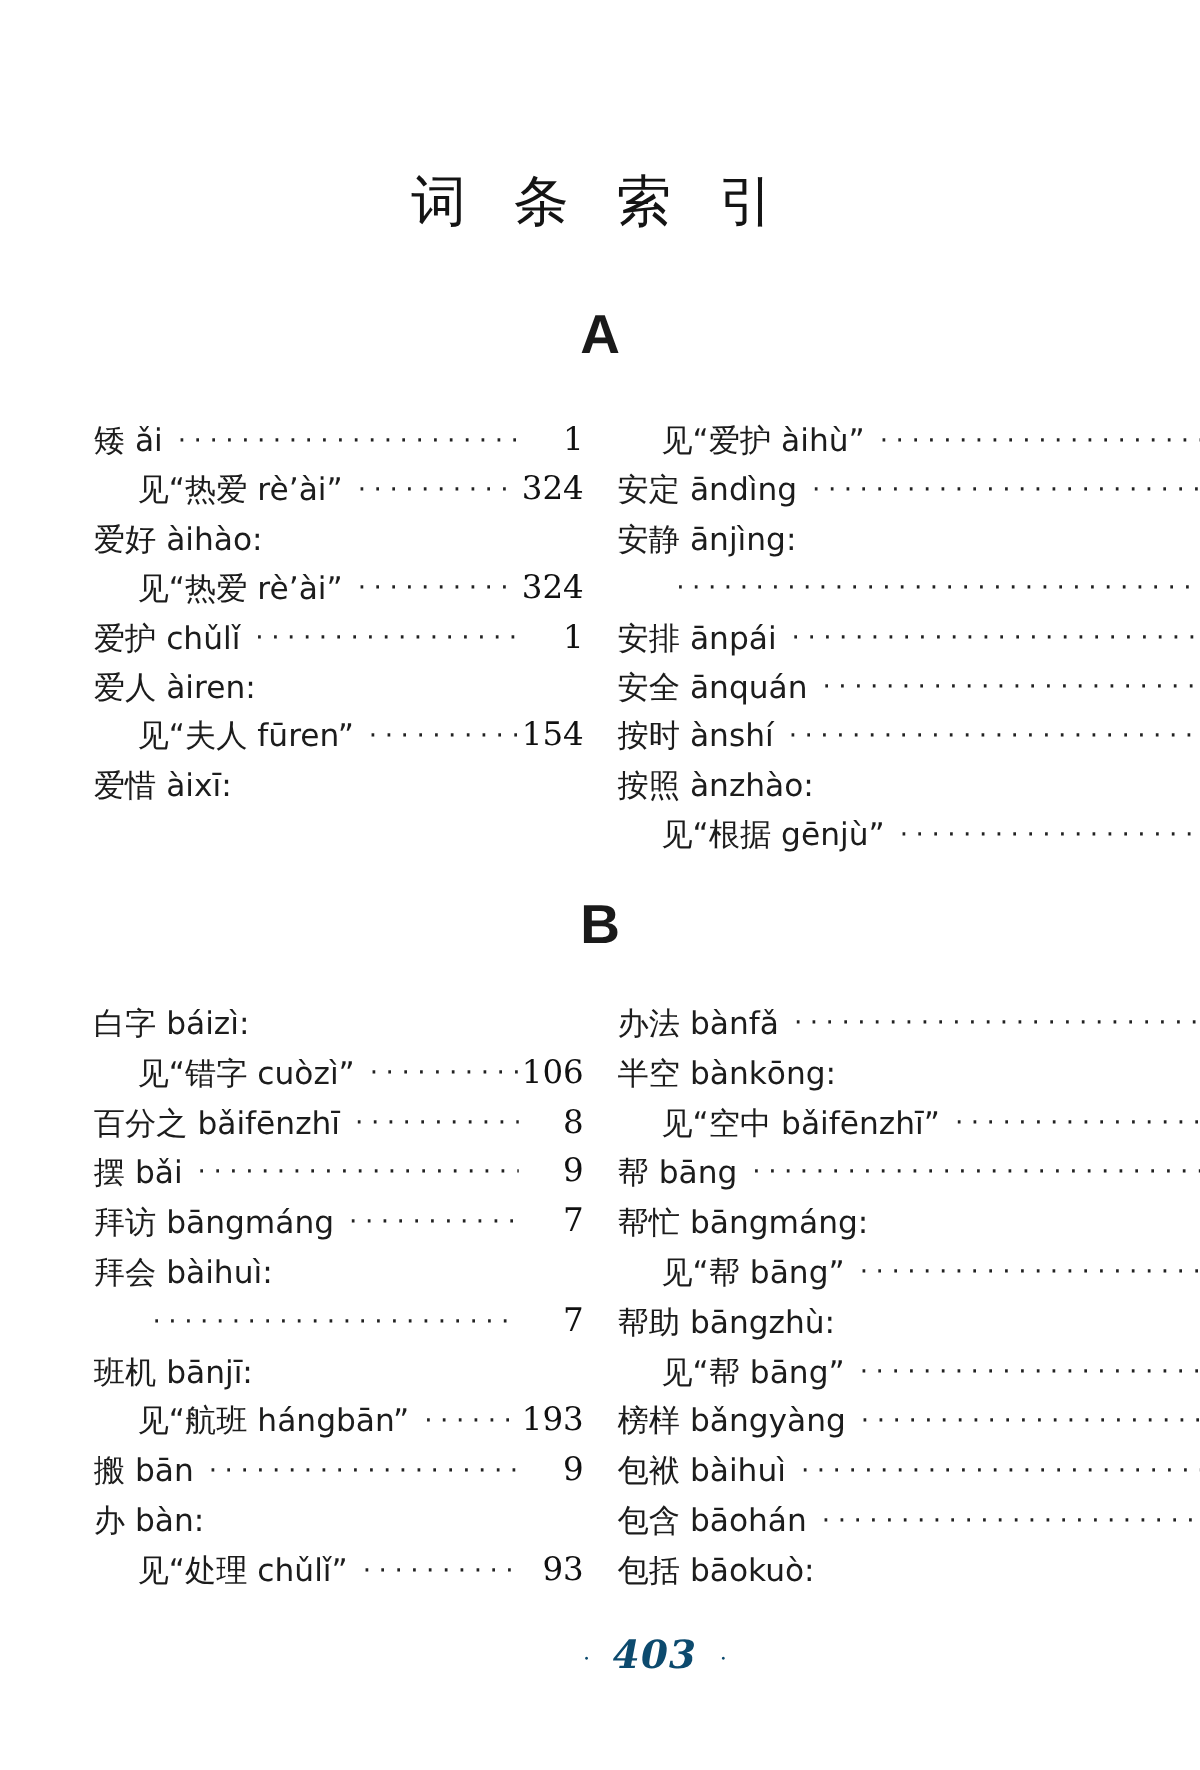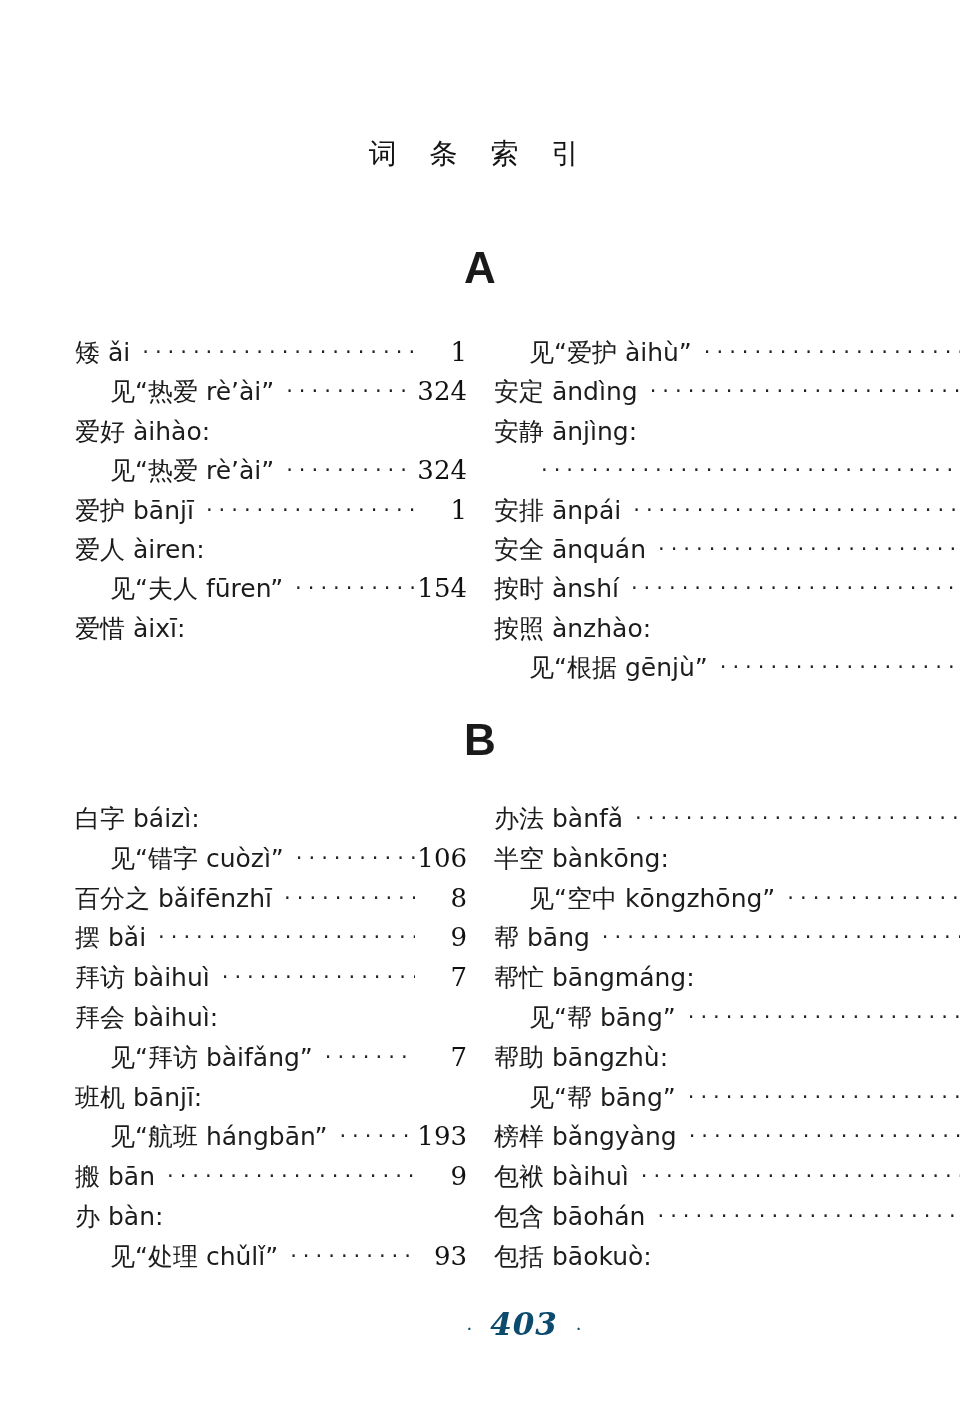--- a/index.html
+++ b/index.html
@@ -6,21 +6,21 @@
   body{
     width:960px;height:1416px;
     background:#ffffff;color:#111;
     position:relative;overflow:hidden;
     font-family:"DejaVu Sans","Liberation Sans",sans-serif;
   }
   .page-title{
     position:absolute;top:140px;left:0;width:100%;
     text-align:center;margin:0;
     font-family:"DejaVu Serif","Liberation Serif",serif;
-    font-weight:normal;font-size:28px;line-height:1;
+    font-weight:normal;font-size:44px;line-height:1;
     letter-spacing:12px;color:#141414;
   }
   .letter-heading{
     position:absolute;left:0;width:100%;
     text-align:center;margin:0;
     font-family:"Liberation Sans","DejaVu Sans",sans-serif;
     font-weight:bold;font-size:44px;line-height:1;color:#1a1a1a;
   }
   #letter-a{top:246px;}
   #letter-b{top:718px;}
@@ -91,21 +91,21 @@
         <span class="etext">爱好 àihào:</span>
         <span class="leader hidden"></span>
         <span class="pg"></span>
       </div>
       <div class="entry indent">
         <span class="etext">见“热爱 rè’ài”</span>
         <span class="leader">······································································</span>
         <span class="pg">324</span>
       </div>
       <div class="entry">
-        <span class="etext">爱护 bānjī</span>
+        <span class="etext">爱护 chǔlǐ</span>
         <span class="leader">······································································</span>
         <span class="pg">1</span>
       </div>
       <div class="entry">
         <span class="etext">爱人 àiren:</span>
         <span class="leader hidden"></span>
         <span class="pg"></span>
       </div>
       <div class="entry indent">
         <span class="etext">见“夫人 fūren”</span>
@@ -178,31 +178,30 @@
         <span class="etext">百分之 bǎifēnzhī</span>
         <span class="leader">······································································</span>
         <span class="pg">8</span>
       </div>
       <div class="entry">
         <span class="etext">摆 bǎi</span>
         <span class="leader">······································································</span>
         <span class="pg">9</span>
       </div>
       <div class="entry">
-        <span class="etext">拜访 bàihuì</span>
+        <span class="etext">拜访 bāngmáng</span>
         <span class="leader">······································································</span>
         <span class="pg">7</span>
       </div>
       <div class="entry">
         <span class="etext">拜会 bàihuì:</span>
         <span class="leader hidden"></span>
         <span class="pg"></span>
       </div>
       <div class="entry indent">
-        <span class="etext">见“拜访 bàifǎng”</span>
         <span class="leader">······································································</span>
         <span class="pg">7</span>
       </div>
       <div class="entry">
         <span class="etext">班机 bānjī:</span>
         <span class="leader hidden"></span>
         <span class="pg"></span>
       </div>
       <div class="entry indent">
         <span class="etext">见“航班 hángbān”</span>
@@ -230,21 +229,21 @@
       <div class="entry">
         <span class="etext">办法 bànfǎ</span>
         <span class="leader">······································································</span>
       </div>
       <div class="entry">
         <span class="etext">半空 bànkōng:</span>
         <span class="leader hidden"></span>
         <span class="pg"></span>
       </div>
       <div class="entry indent">
-        <span class="etext">见“空中 kōngzhōng”</span>
+        <span class="etext">见“空中 bǎifēnzhī”</span>
         <span class="leader">······································································</span>
         <span class="pg"></span>
       </div>
       <div class="entry">
         <span class="etext">帮 bāng</span>
         <span class="leader">······································································</span>
       </div>
       <div class="entry">
         <span class="etext">帮忙 bāngmáng:</span>
         <span class="leader hidden"></span>

